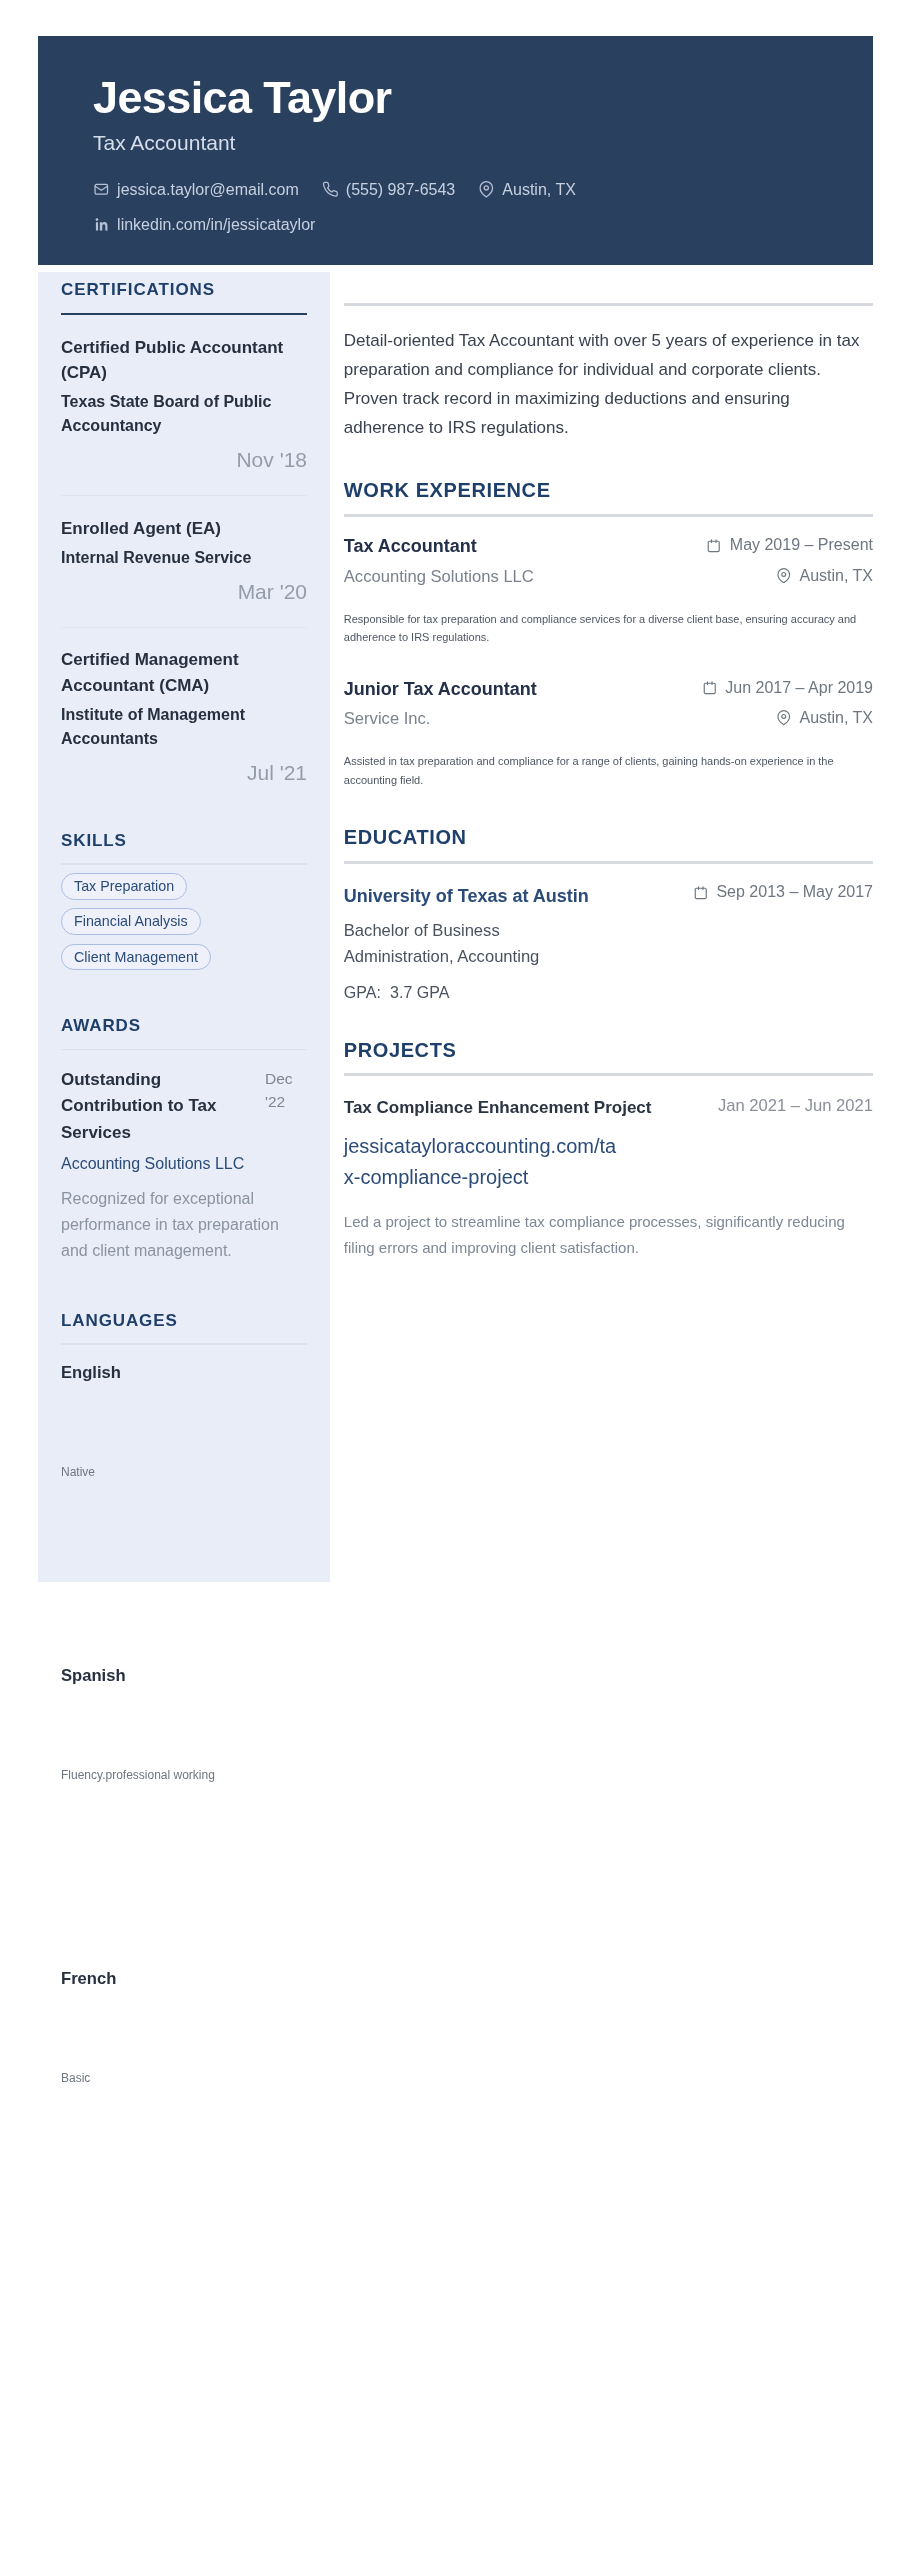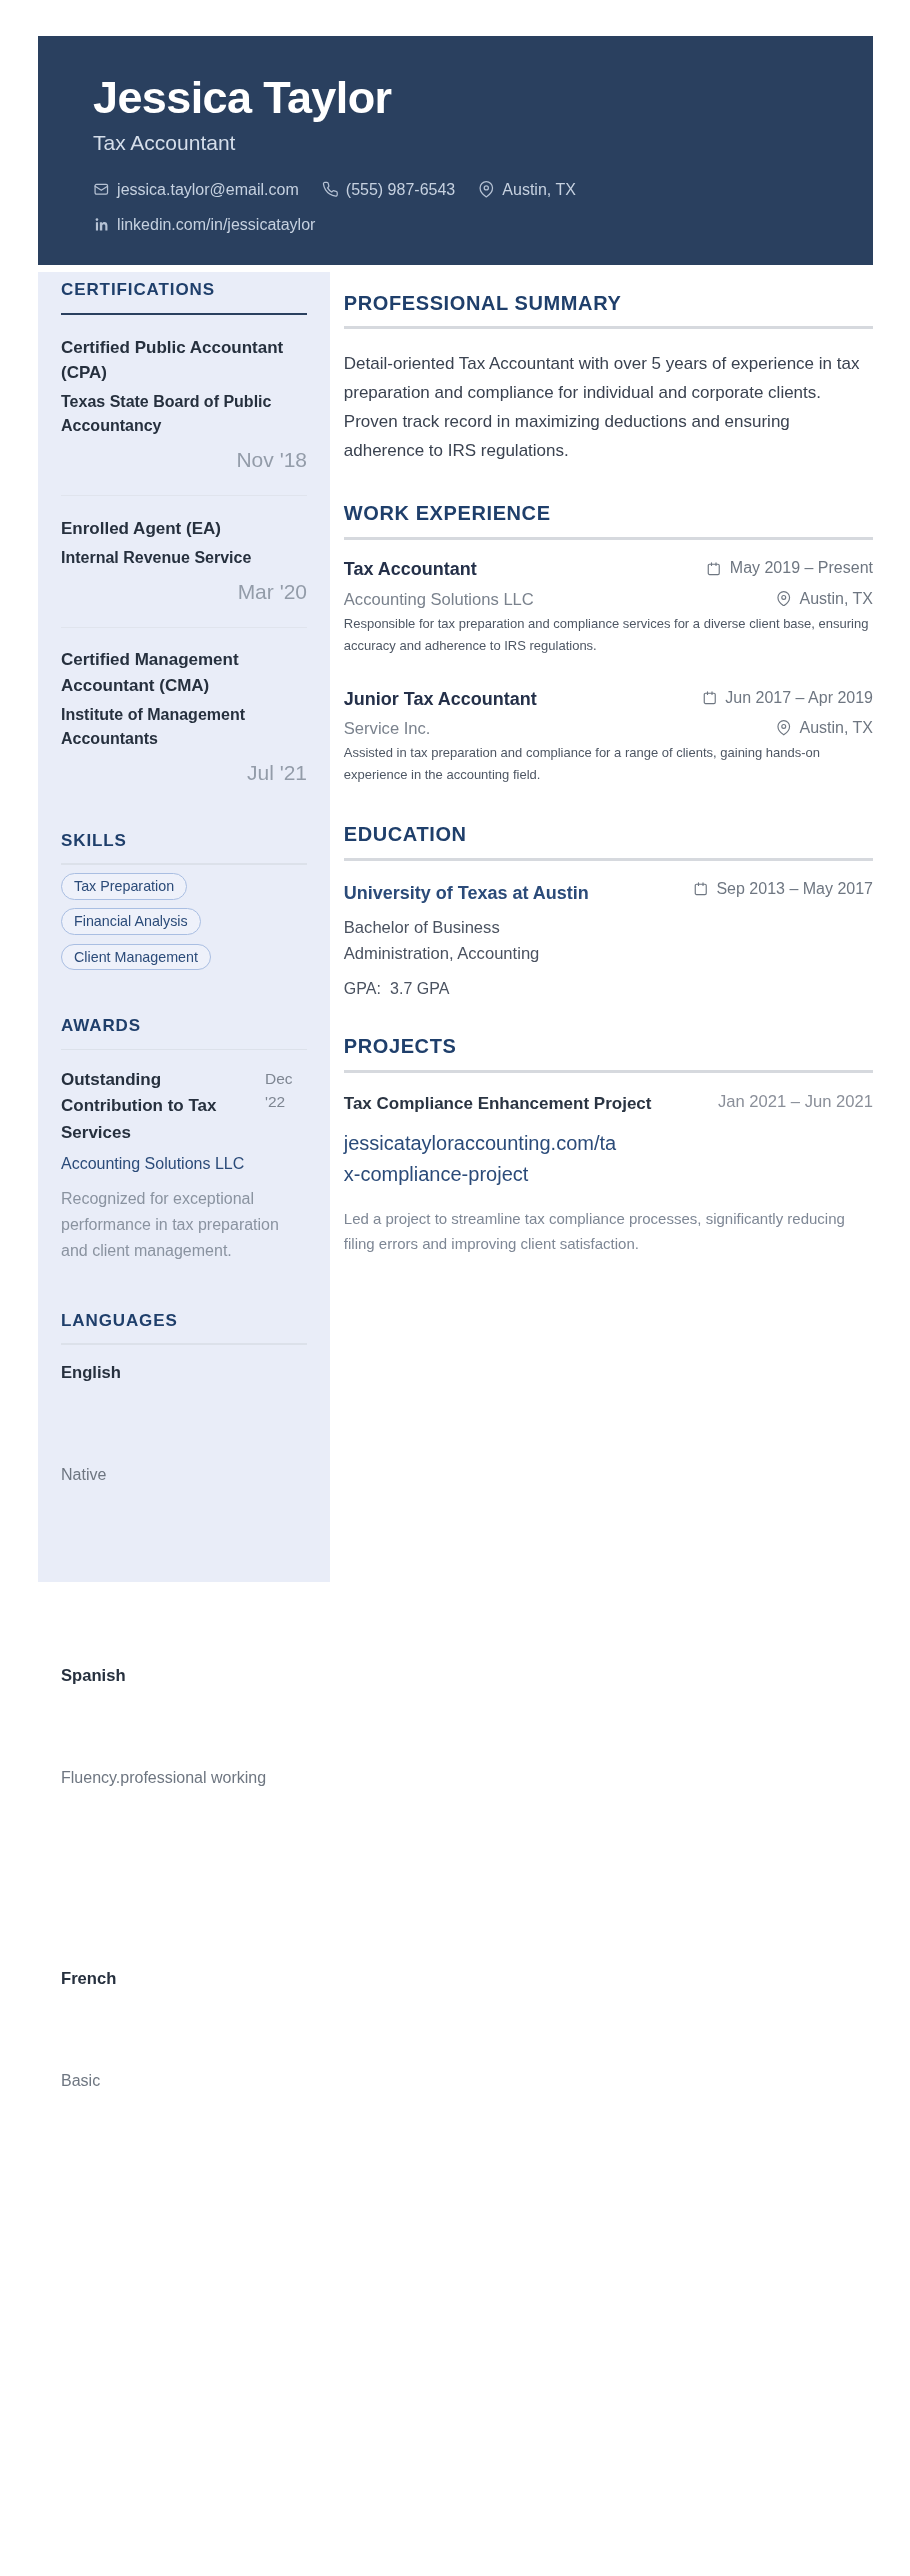--- a/index.html
+++ b/index.html
@@ -46,36 +46,36 @@
   .pill-list{margin-top:8px;}
   .pill{display:table;font-size:14.3px;color:var(--link-navy);border:1.1px solid #a9bee2;border-radius:573px;padding:4px 12px 4.6px;margin-top:8.6px;background:rgba(255,255,255,0.25);}
   .award{margin-top:17px;}
   .award-head{display:flex;align-items:flex-start;}
   .award-name{flex:1;font-size:17px;font-weight:bold;color:var(--dark-text);line-height:1.55;}
   .award-date{flex:0 0 42px;margin-left:10.3px;font-size:15.5px;color:#7e8692;line-height:1.5;}
   .award-org{font-size:16px;color:var(--link-navy);margin-top:9.2px;}
   .award-desc{font-size:16px;color:#8a93a0;line-height:1.65;margin-top:12.6px;}
   .lang-row{display:flex;margin-top:16px;align-items:flex-start;flex-direction:column;}
   .lang-name{flex:0 0 102px;font-size:16.6px;font-weight:bold;color:var(--dark-text);line-height:1.5;}
-  .lang-level{flex:0 0 185px;font-size:16px;color:#6e7681;line-height:1.55;}
+  .lang-level{flex:0 0 185px;font-size:12px;color:#6e7681;line-height:1.55;}
 
   
   .main-section + .main-section{margin-top:37px;}
   .main-header{font-size:20px;font-weight:bold;color:var(--heading-navy);letter-spacing:0.6px;}
   .rule-main{height:2.9px;background:#d6d9de;margin-top:11.5px;margin-bottom:19.5px;}
   .summary-text{font-size:17px;color:#3a4250;line-height:1.72;}
   .job + .job{margin-top:32px;}
   .row-between{display:flex;justify-content:space-between;align-items:flex-start;}
   .job-title{font-size:18px;font-weight:bold;color:#243049;}
   .meta{display:flex;align-items:center;gap:8px;font-size:16px;color:#6e7681;white-space:nowrap;}
   .micon{width:15.5px;height:15.5px;flex:0 0 auto;}
   .micon svg{width:100%;height:100%;stroke:#6e7681;fill:none;stroke-width:1.8;stroke-linecap:round;stroke-linejoin:round;display:block;}
   .job-sub{margin-top:9.2px;}
   .company{font-size:16.6px;color:var(--muted-gray);}
-  .job-desc{margin-top:3px;font-size:13px;color:var(--body-gray);line-height:1.7;}
+  .job-desc{margin-top:23px;font-size:11px;color:var(--body-gray);line-height:1.7;}
   .edu-name{font-size:18px;font-weight:bold;color:var(--link-navy);line-height:1.5;max-width:247px;}
   .edu-degree{font-size:16.6px;color:#4a5260;line-height:1.55;margin-top:8px;max-width:247px;}
   .edu-gpa{margin-top:13.8px;font-size:16px;color:#4a5260;display:flex;gap:9.2px;}
   .proj-name{font-size:17px;font-weight:bold;color:#2a3442;line-height:1.4;}
   .proj-dates{font-size:16.6px;color:#8a8f99;white-space:nowrap;margin-left:9.2px;}
   .proj-link{display:block;margin-top:12px;font-size:20px;color:var(--link-navy);line-height:1.55;max-width:275px;overflow-wrap:anywhere;text-decoration:none;}
   .proj-desc{margin-top:16px;font-size:15px;color:#7e8795;line-height:1.7;}
 </style>
 </head>
 <body>
@@ -196,21 +196,20 @@
           <div class="lang-name">French</div>
           <div class="lang-level">Basic</div>
         </div>
       </div>
 
     </div>
 
     <div class="main">
 
       <div class="main-section">
-        <div class="main-header">PROFESSIONAL SUMMARY</div>
         <div class="rule-main"></div>
         <div class="summary-text">Detail-oriented Tax Accountant with over 5 years of experience in tax preparation and compliance for individual and corporate clients. Proven track record in maximizing deductions and ensuring adherence to IRS regulations.</div>
       </div>
 
       <div class="main-section">
         <div class="main-header">WORK EXPERIENCE</div>
         <div class="rule-main"></div>
 
         <div class="job">
           <div class="row-between">

